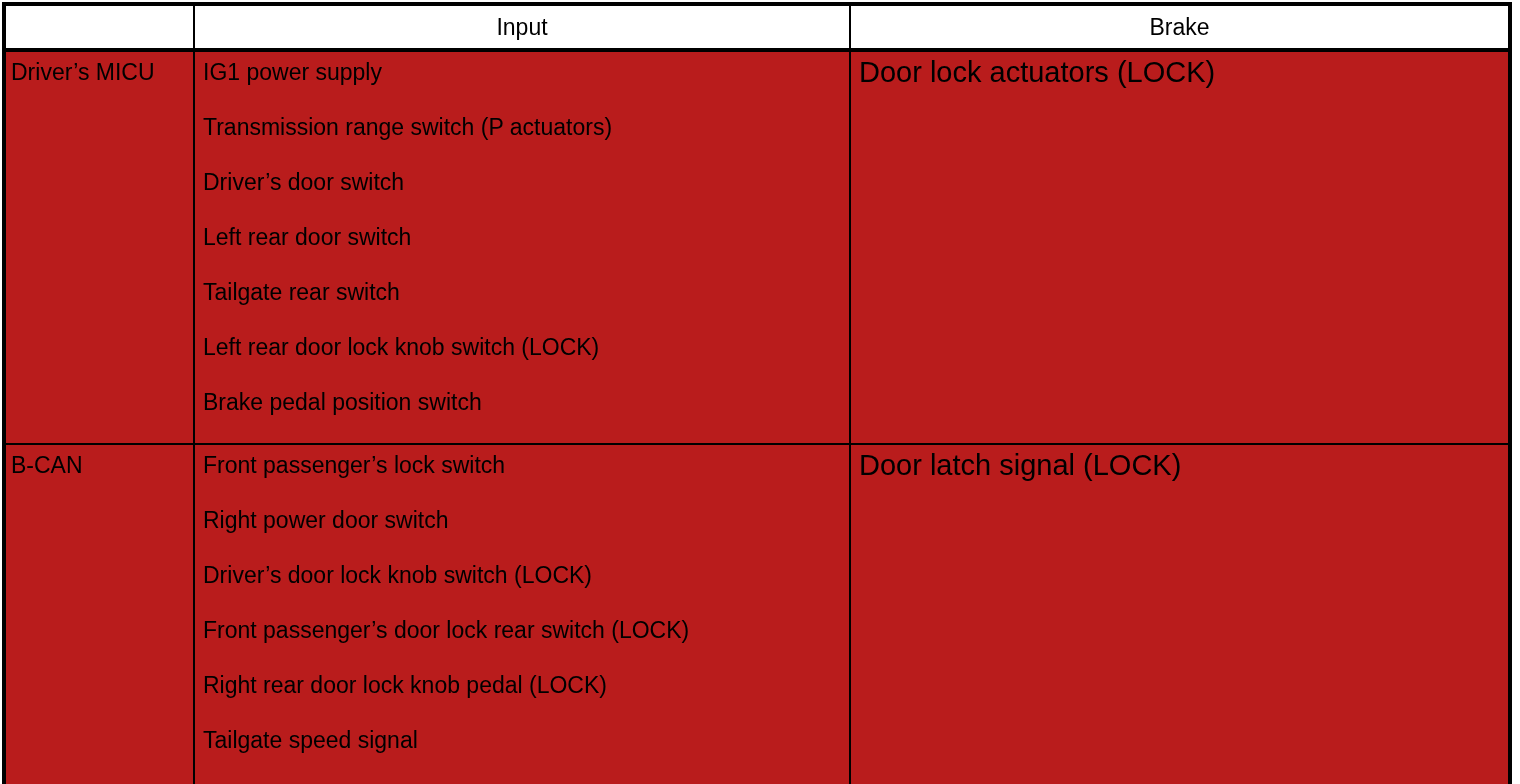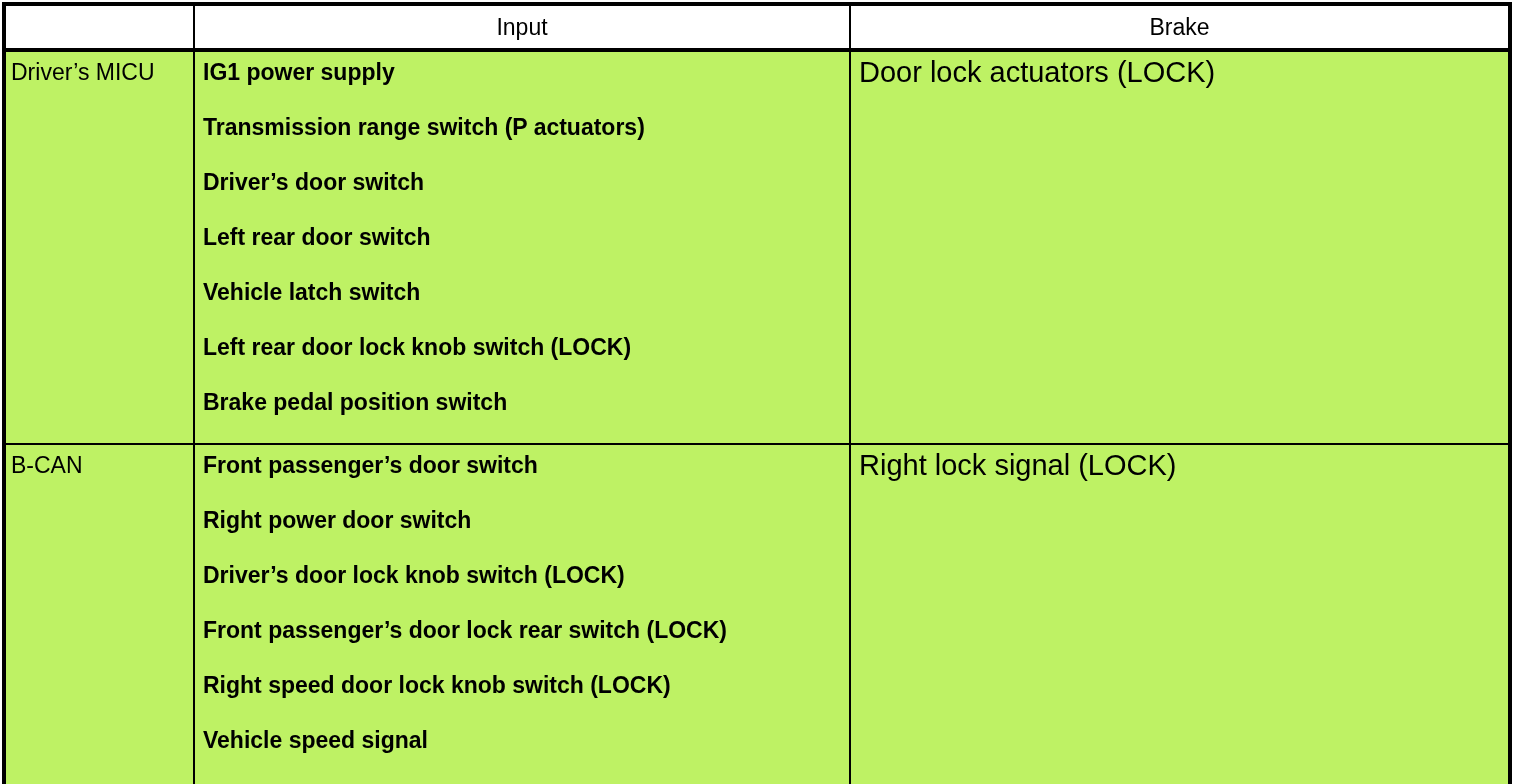--- a/index.html
+++ b/index.html
@@ -61,21 +61,21 @@
   }
   thead th.in-head {
     border-right: 2px solid #000;
   }
 
   tbody td {
     padding: 0;
     margin: 0;
     vertical-align: top;
     font-size: 23px;
-    background: #bef264;
+    background: #b91c1c;
   }
   tbody tr.group-row > td {
     border-bottom: 2px solid #000;
   }
   tbody tr.group-row.last > td {
     border-bottom: none;
   }
   td.cat-cell {
     border-right: 2px solid #000;
     padding: 6px 0 0 5px;
@@ -98,21 +98,20 @@
   ul.item-list {
     list-style: none;
     margin: 0;
     padding: 0;
   }
   ul.item-list > li {
     font-size: 23px;
     line-height: 28px;
     height: 55px;
     white-space: nowrap;
-    font-weight: bold;
   }
   ul.item-list.tight > li:last-child {
     height: auto;
   }
 
   .out-item {
     display: block;
     font-size: 29px;
     line-height: 28px;
     white-space: nowrap;
@@ -143,46 +142,46 @@
       <tr class="group-row">
         <td class="cat-cell">
           <span class="cat-label">Driver’s MICU</span>
         </td>
         <td class="in-cell">
           <ul class="item-list">
             <li>IG1 power supply</li>
             <li>Transmission range switch (P actuators)</li>
             <li>Driver’s door switch</li>
             <li>Left rear door switch</li>
-            <li>Vehicle latch switch</li>
+            <li>Tailgate rear switch</li>
             <li>Left rear door lock knob switch (LOCK)</li>
             <li>Brake pedal position switch</li>
           </ul>
         </td>
         <td class="out-cell">
           <span class="out-item">Door lock actuators (LOCK)</span>
         </td>
       </tr>
 
       <tr class="group-row last">
         <td class="cat-cell">
           <span class="cat-label">B-CAN</span>
         </td>
         <td class="in-cell">
           <ul class="item-list tight">
-            <li>Front passenger’s door switch</li>
+            <li>Front passenger’s lock switch</li>
             <li>Right power door switch</li>
             <li>Driver’s door lock knob switch (LOCK)</li>
             <li>Front passenger’s door lock rear switch (LOCK)</li>
-            <li>Right speed door lock knob switch (LOCK)</li>
-            <li>Vehicle speed signal</li>
+            <li>Right rear door lock knob pedal (LOCK)</li>
+            <li>Tailgate speed signal</li>
             <li>Engine speed signal</li>
           </ul>
         </td>
         <td class="out-cell">
-          <span class="out-item">Right lock signal (LOCK)</span>
+          <span class="out-item">Door latch signal (LOCK)</span>
         </td>
       </tr>
 
     </tbody>
   </table>
 
 </div>
 
 </body></html>

